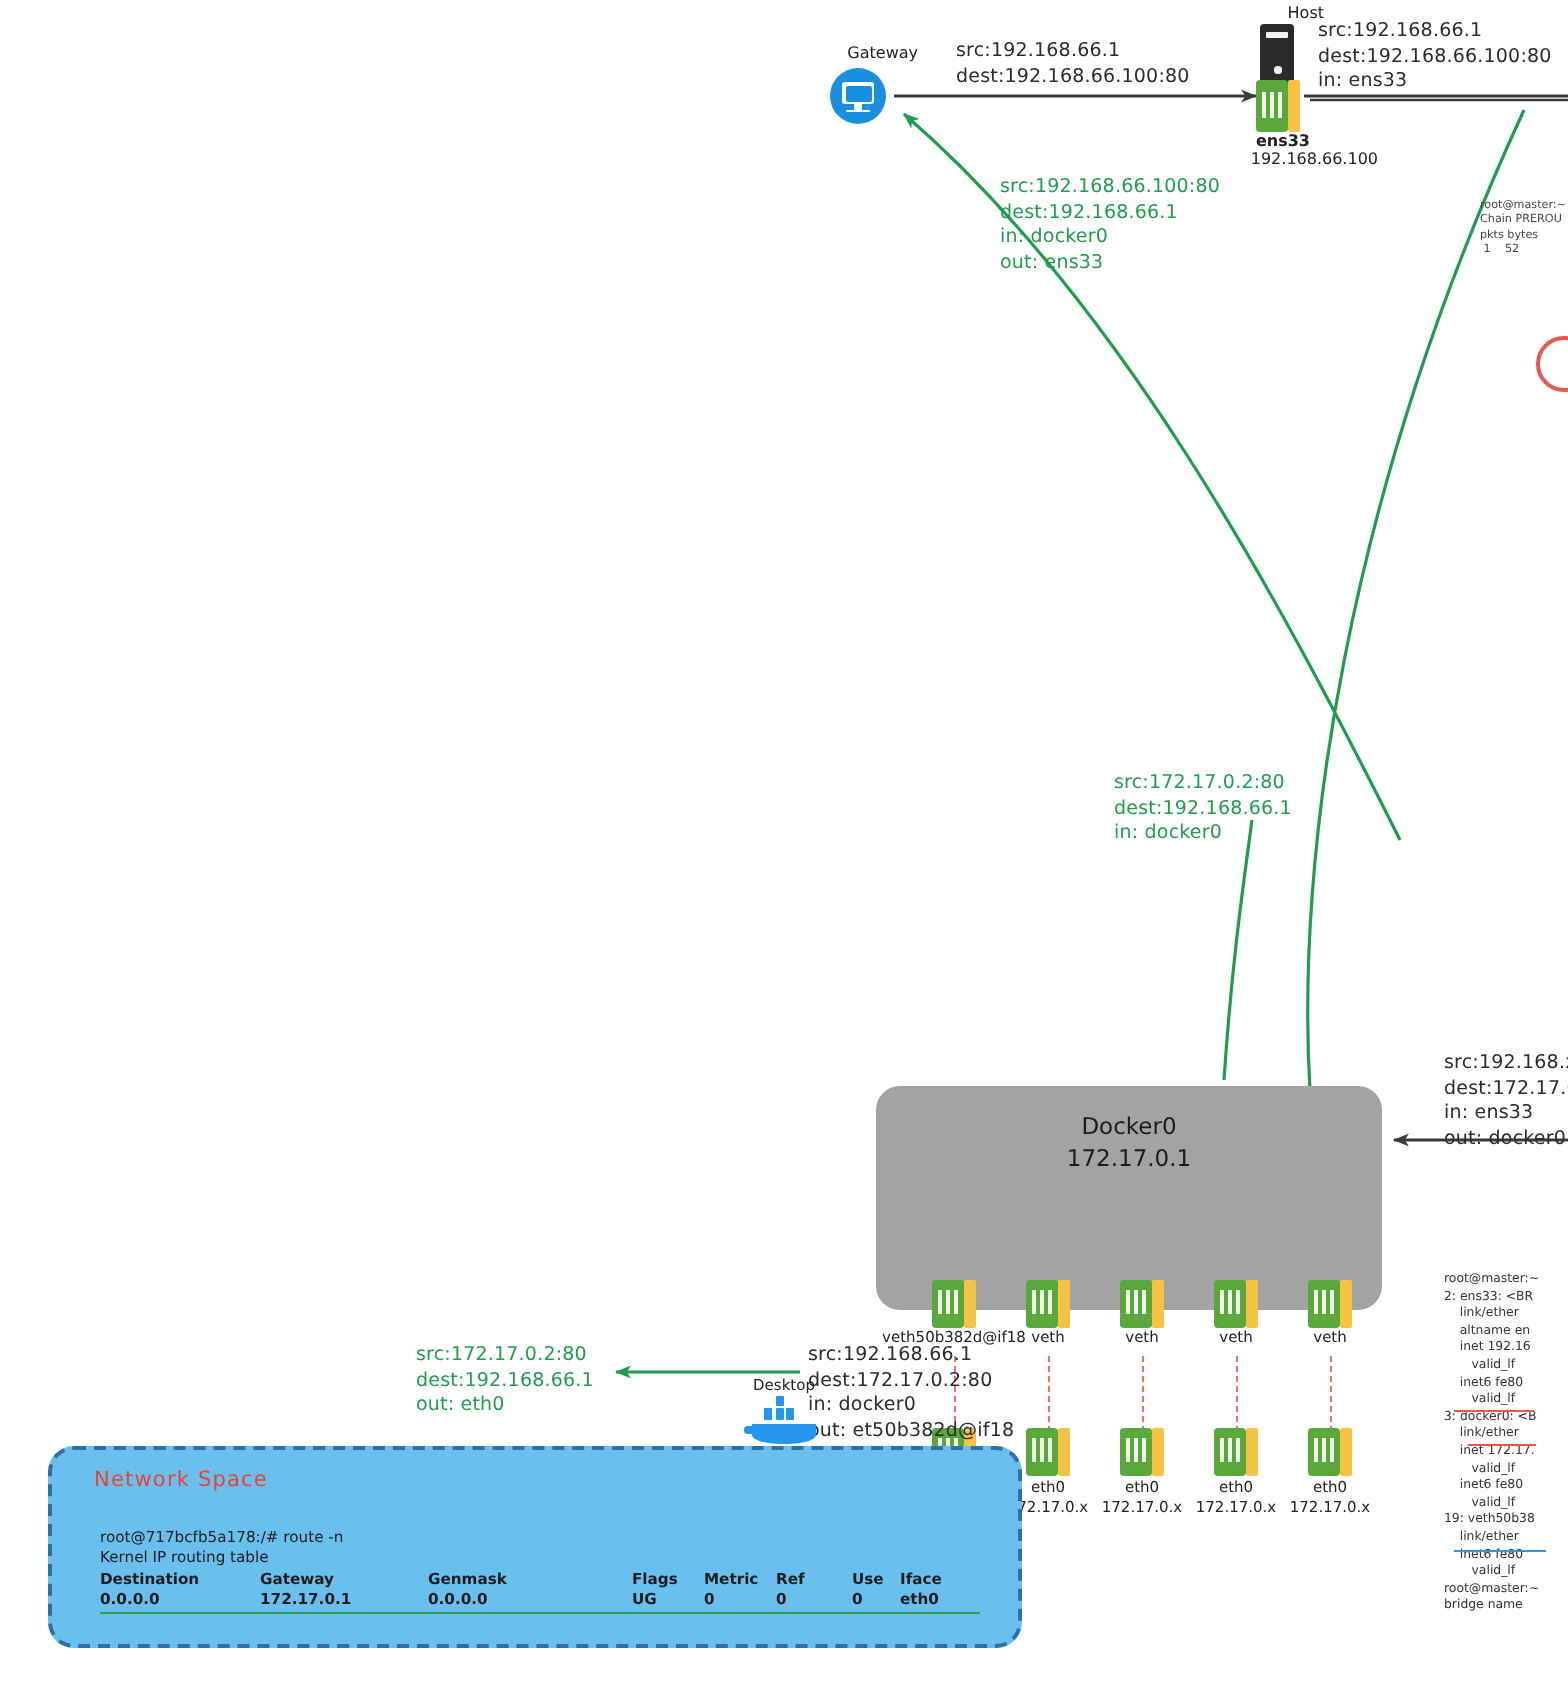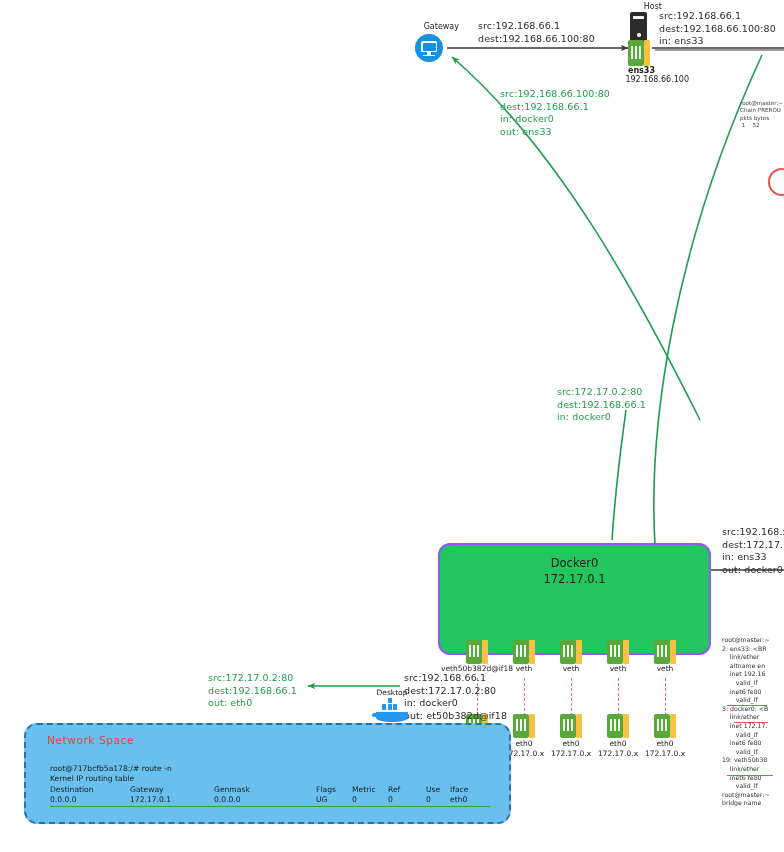--- a/index.html
+++ b/index.html
@@ -49,23 +49,23 @@
   .tiny-term2{
     font-family:"DejaVu Sans", sans-serif;
     font-size:5.6px;
     line-height:7.4px;
     color:#444;
     white-space:pre;
   }
 
   
   #docker0-box{
-    left:438px;top:543px;width:273px;height:112px;
-    background:#22c55e;
-    border:2px solid #8b5cf6;
+    left:438px;top:543px;width:253px;height:112px;
+    background:#a3a3a3;
+    border:2px solid #a3a3a3;
     border-radius:12px;
     box-sizing:border-box;
   }
   #docker0-title{
     position:absolute;left:0;top:10px;width:100%;
     text-align:center;
     font-family:"DejaVu Sans", sans-serif;
     font-size:11.5px;
     line-height:16px;
     color:#1b1b1b;
@@ -97,21 +97,21 @@
   }
   #rt-table{position:absolute;left:24px;top:38px;width:440px;}
   #rt-table table{border-collapse:collapse;width:100%;}
   #rt-table td,#rt-table th{
     font-family:"DejaVu Sans", sans-serif;
     font-size:7.6px;
     line-height:10.4px;
     color:#1c1c1c;
     text-align:left;
     padding:0 2px 0 0;
-    font-weight:normal;
+    font-weight:bold;
     white-space:pre;
   }
   #rt-table tr.underline-green td{border-bottom:1.4px solid #2fa14e;}
   .col-dest{width:78px;}
   .col-gw{width:82px;}
   .col-mask{width:100px;}
   .col-flags{width:34px;}
   .col-metric{width:34px;}
   .col-ref{width:36px;}
   .col-use{width:22px;}

